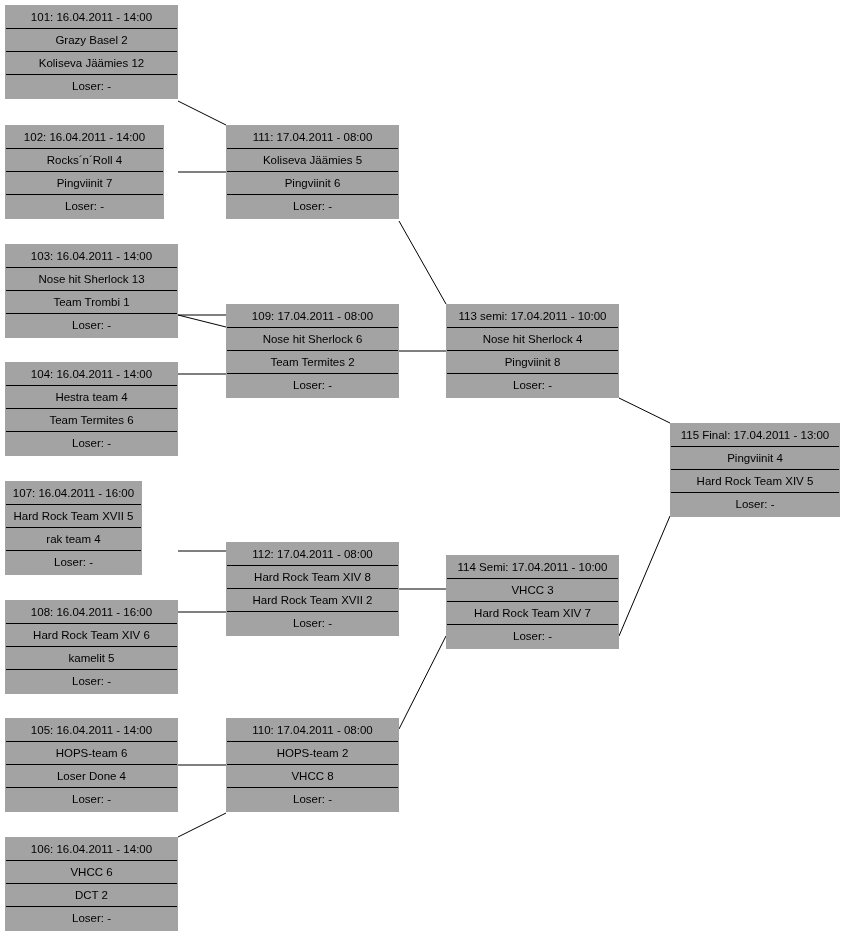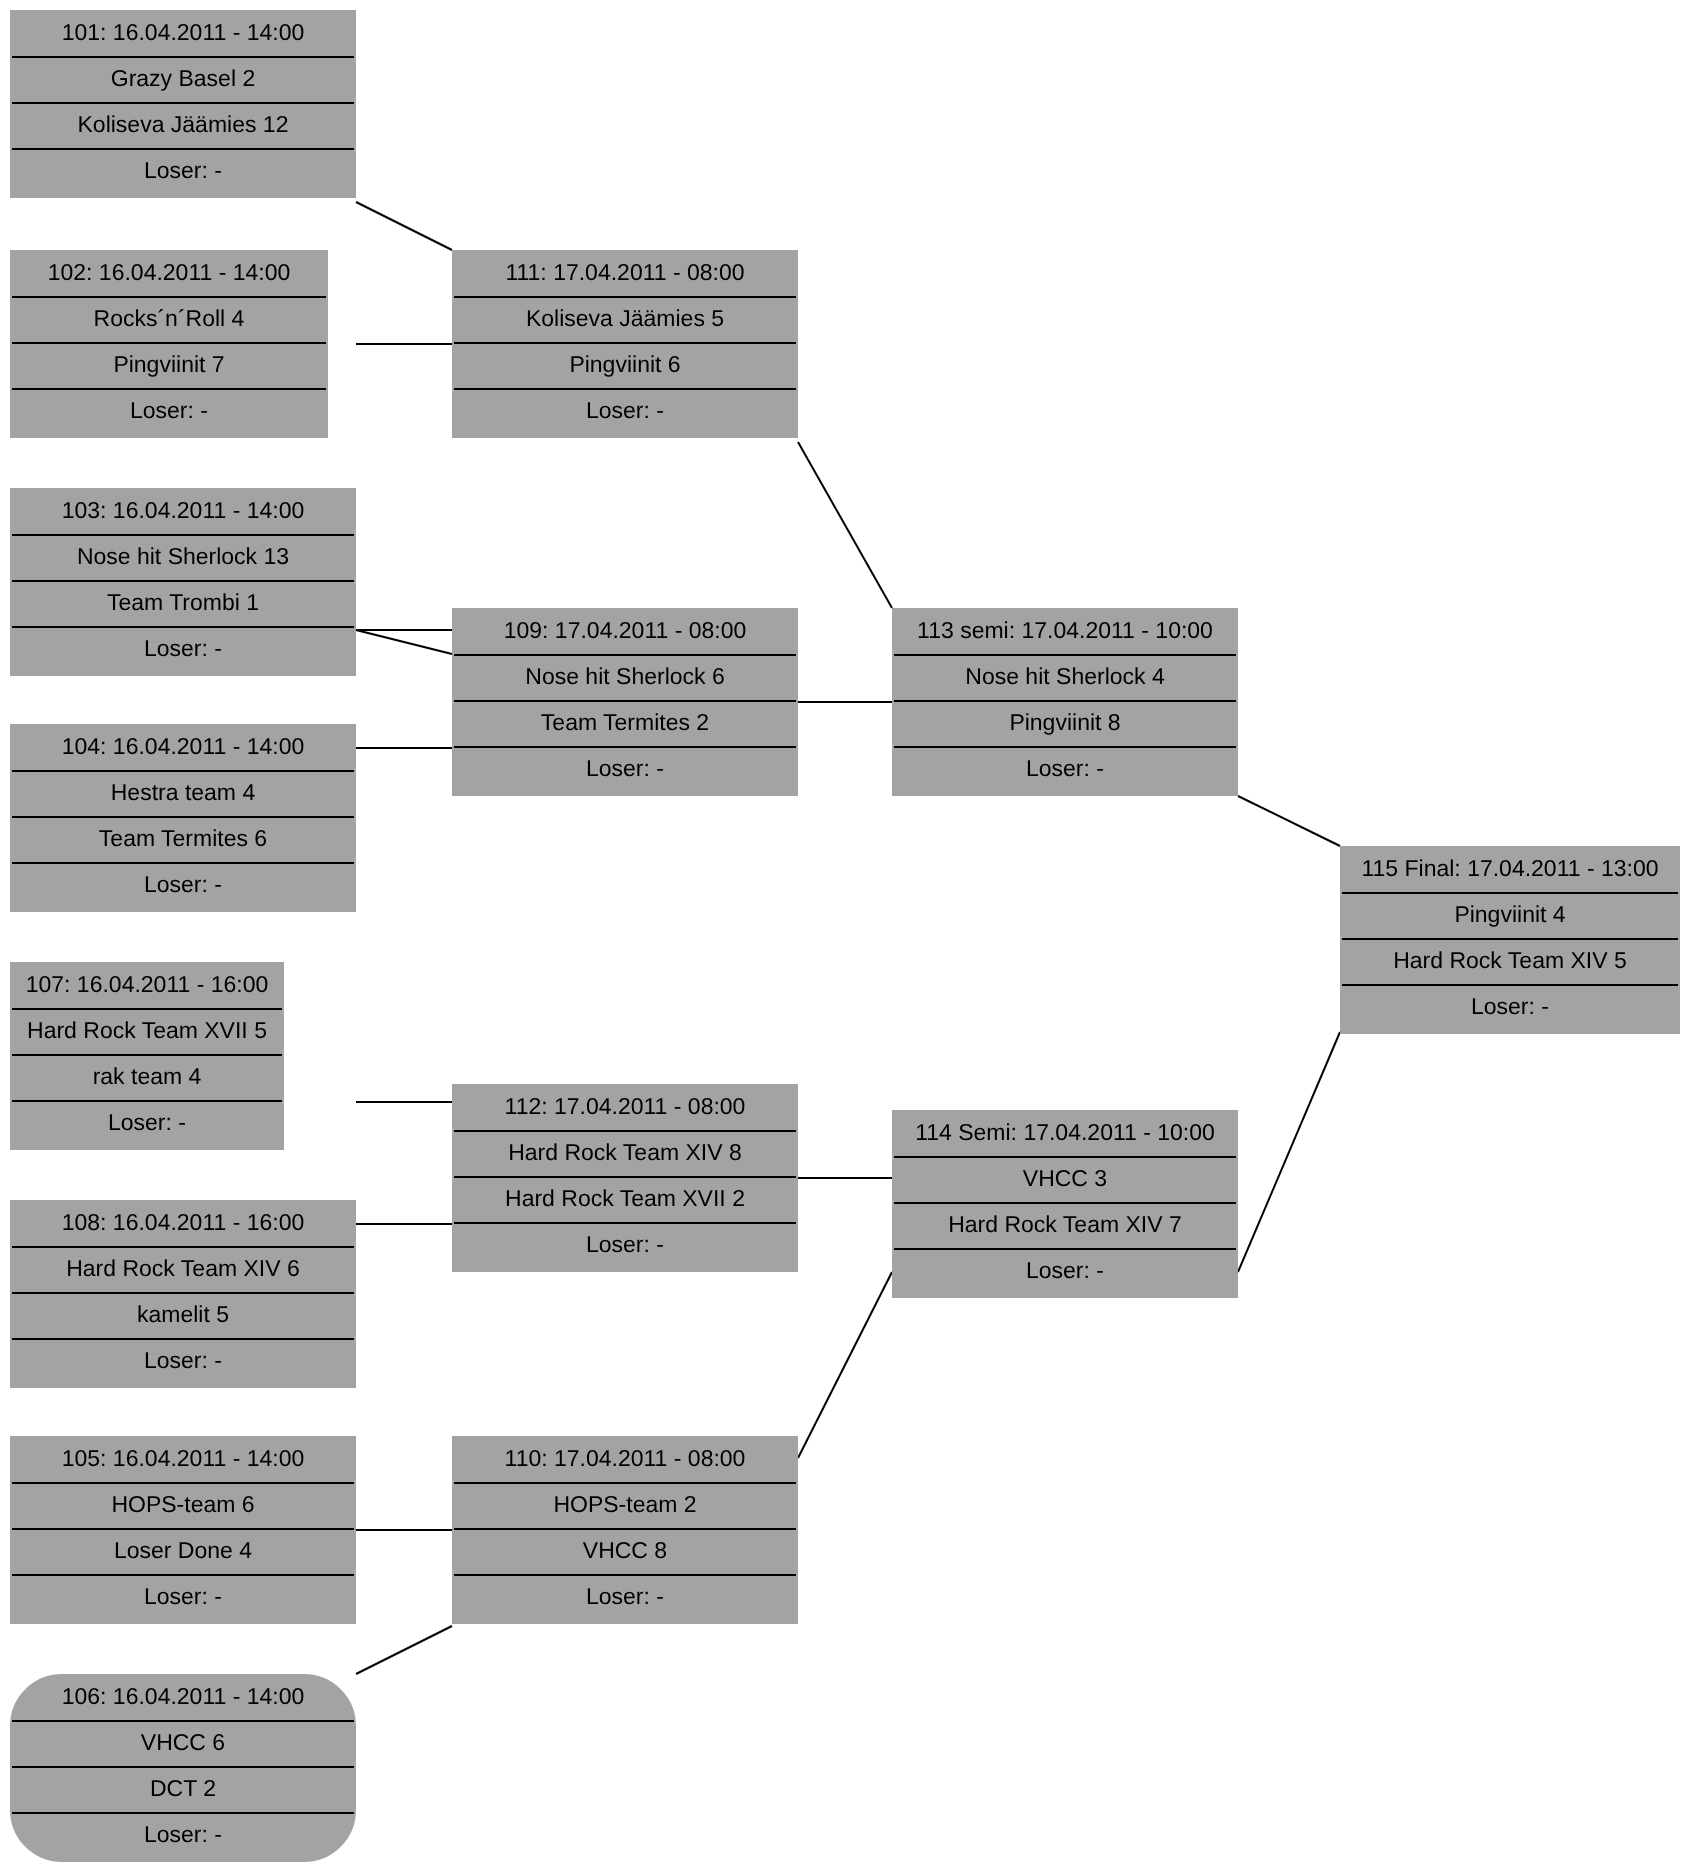--- a/index.html
+++ b/index.html
@@ -110,21 +110,21 @@
         <div class="row">Hard Rock Team XIV 6</div>
         <div class="row">kamelit 5</div>
         <div class="row last">Loser: -</div>
       </div>
       <div class="match" style="left: 5px; top: 718px; width: 173px;">
         <div class="row header">105: 16.04.2011 - 14:00</div>
         <div class="row">HOPS-team 6</div>
         <div class="row">Loser Done 4</div>
         <div class="row last">Loser: -</div>
       </div>
-      <div class="match" style="left: 5px; top: 837px; width: 173px; border-radius: 26px;">
+      <div class="match" style="left: 5px; top: 837px; width: 173px;">
         <div class="row header">106: 16.04.2011 - 14:00</div>
         <div class="row">VHCC 6</div>
         <div class="row">DCT 2</div>
         <div class="row last">Loser: -</div>
       </div>
       <div class="match" style="left: 226px; top: 125px; width: 173px;">
         <div class="row header">111: 17.04.2011 - 08:00</div>
         <div class="row">Koliseva Jäämies 5</div>
         <div class="row">Pingviinit 6</div>
         <div class="row last">Loser: -</div>

